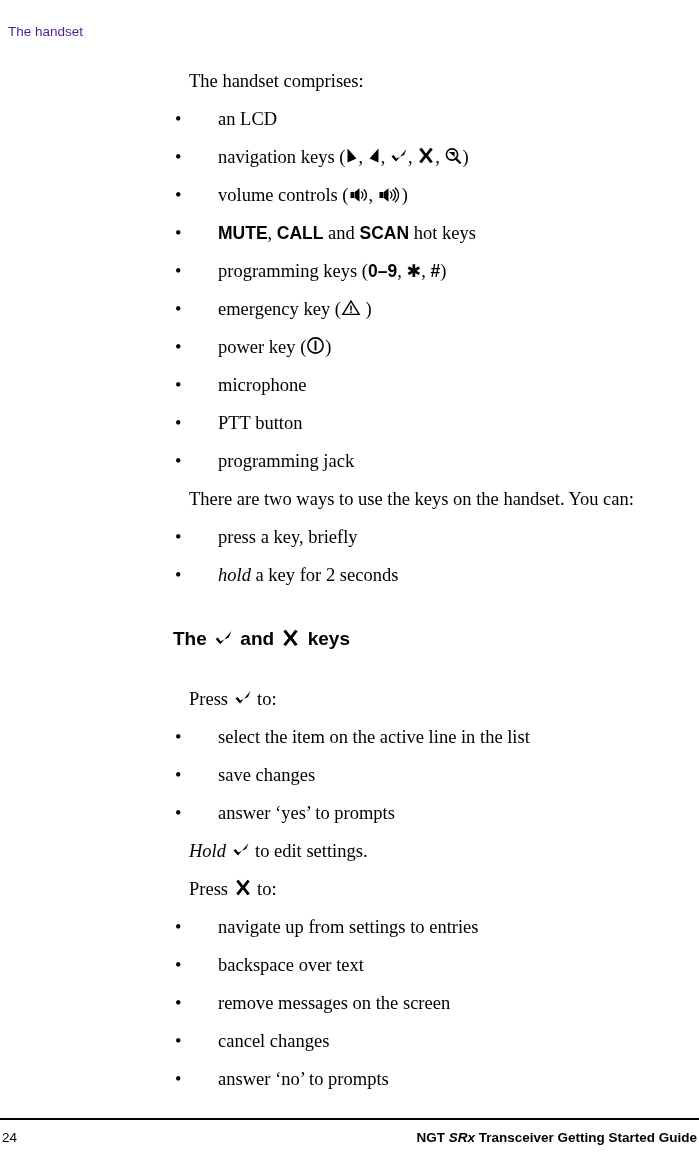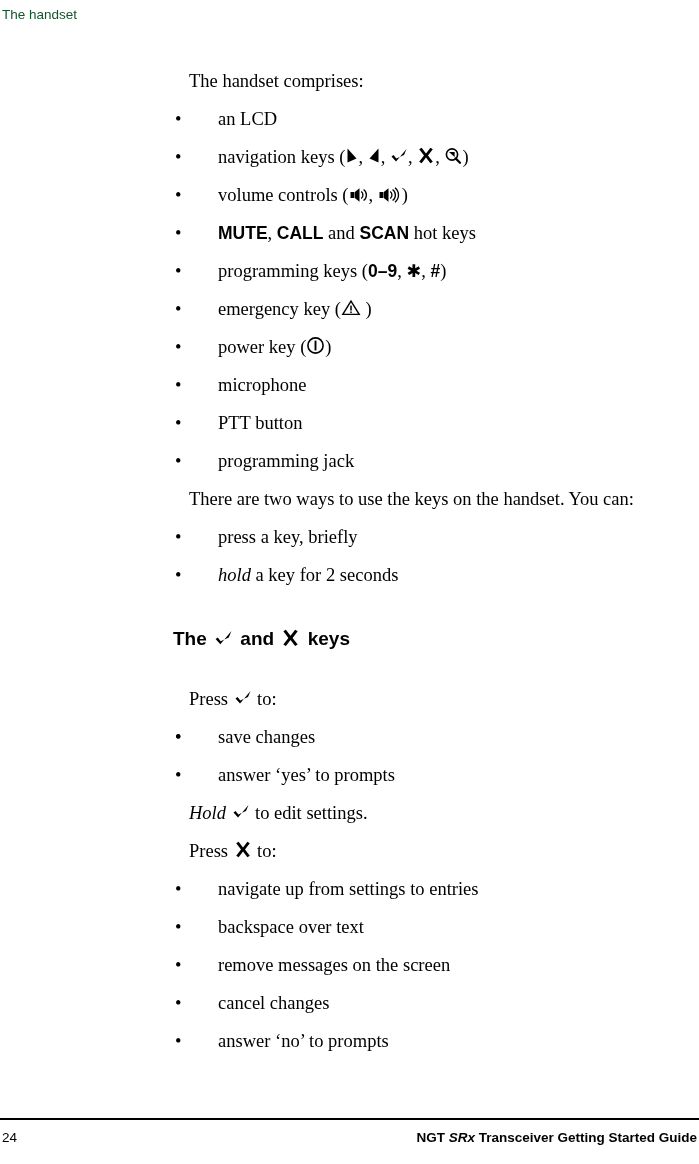--- a/index.html
+++ b/index.html
@@ -12,29 +12,29 @@
     height: 1164px;
     position: relative;
     font-family: "Liberation Serif", "DejaVu Serif", serif;
     color: #000000;
     overflow: hidden;
   }
 
   
   .page-header {
     position: absolute;
-    top: 0px;
+    top: 17px;
     left: 0px;
     width: 699px;
     height: 30px;
     font-family: "Liberation Sans", "DejaVu Sans", sans-serif;
     font-size: 13.5px;
     line-height: 30px;
-    color: #14532d;
-    padding-left: 2px;
+    color: #4c1d95;
+    padding-left: 8px;
     box-sizing: border-box;
   }
 
   
   .content {
     position: absolute;
     left: 173px;
     top: 62px;
     width: 500px;
   }
@@ -260,20 +260,21 @@
 
   <p class="para">
     <span>Press</span><span class="icon" style="margin:0 5px 0 6px;"><svg width="18" height="18" viewBox="0 0 18 18">
           <path d="M1.5 9.5 L6.0 14.5 L16.5 2.0 L14.0 8.0 L6.3 11.6 L3.6 8.0 Z" fill="#000"></path>
         </svg></span><span>to:</span>
   </p>
 
   <ul class="bullets">
     <li>
       <span class="bullet-dot">•</span>
+      <span>select the item on the active line in the list</span>
     </li>
     <li>
       <span class="bullet-dot">•</span>
       <span>save changes</span>
     </li>
     <li>
       <span class="bullet-dot">•</span>
       <span>answer ‘yes’ to prompts</span>
     </li>
   </ul>

